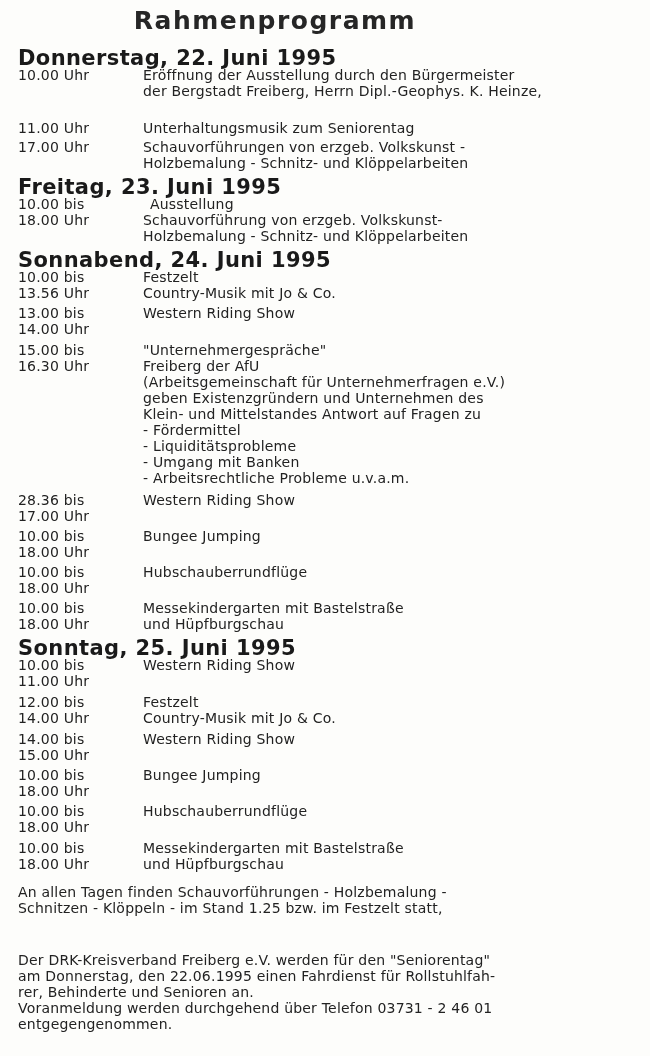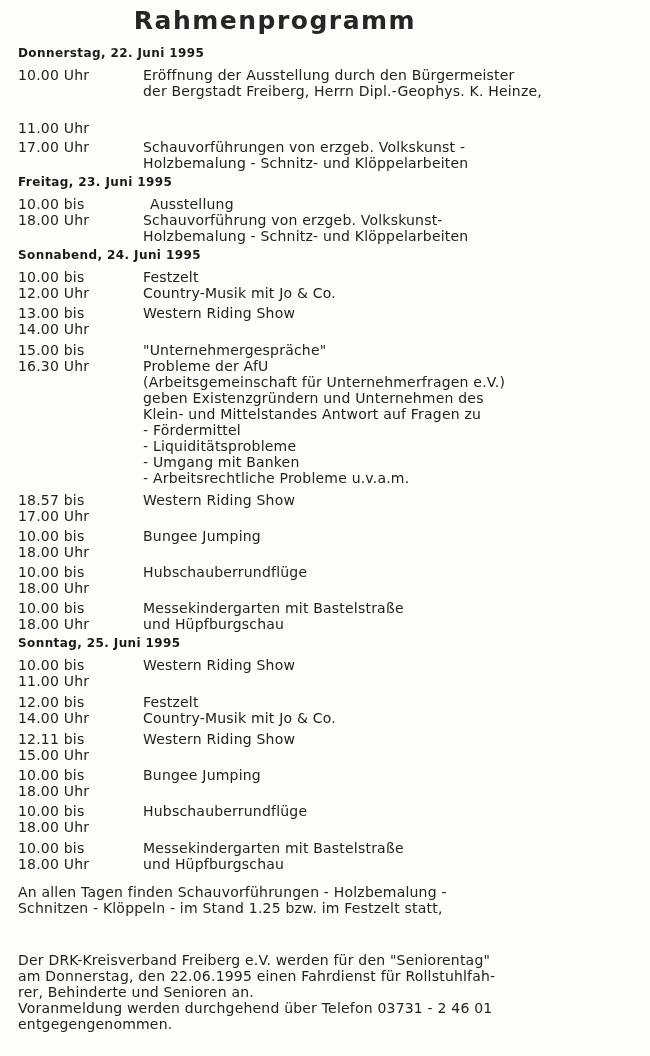--- a/index.html
+++ b/index.html
@@ -27,21 +27,21 @@
       top: 6px;
       text-align: center;
       font-size: 25px;
       font-weight: bold;
       letter-spacing: 1.5px;
       color: #262626;
     }
     .day {
       position: absolute;
       left: 18px;
-      font-size: 12px;
+      font-size: 21px;
       font-weight: bold;
       letter-spacing: 0.4px;
       color: #1a1a1a;
       white-space: nowrap;
     }
     .line {
       position: absolute;
       font-size: 14px;
       line-height: 16px;
       white-space: nowrap;
@@ -66,54 +66,55 @@
 
 <div class="page">
 
   <div class="title">Rahmenprogramm</div>
 
   <div class="day" style="top:46px">Donnerstag, 22. Juni 1995</div>
   <div class="line time" style="top:67px">10.00 Uhr</div>
   <div class="line desc" style="top:67px">Eröffnung der Ausstellung durch den Bürgermeister</div>
   <div class="line desc" style="top:83px">der Bergstadt Freiberg, Herrn Dipl.-Geophys. K. Heinze,</div>
   <div class="line time" style="top:120px">11.00 Uhr</div>
+  <div class="line desc" style="top:120px">Unterhaltungsmusik zum Seniorentag</div>
   <div class="line time" style="top:139px">17.00 Uhr</div>
   <div class="line desc" style="top:139px">Schauvorführungen von erzgeb. Volkskunst -</div>
   <div class="line desc" style="top:155px">Holzbemalung - Schnitz- und Klöppelarbeiten</div>
 
   <div class="day" style="top:175px">Freitag, 23. Juni 1995</div>
   <div class="line time" style="top:196px">10.00 bis</div>
   <div class="line desc indent" style="top:196px">Ausstellung</div>
   <div class="line time" style="top:212px">18.00 Uhr</div>
   <div class="line desc" style="top:212px">Schauvorführung von erzgeb. Volkskunst-</div>
   <div class="line desc" style="top:228px">Holzbemalung - Schnitz- und Klöppelarbeiten</div>
 
   <div class="day" style="top:248px">Sonnabend, 24. Juni 1995</div>
   <div class="line time" style="top:269px">10.00 bis</div>
   <div class="line desc" style="top:269px">Festzelt</div>
-  <div class="line time" style="top:285px">12.00 Uhr</div>
+  <div class="line time" style="top:285px">13.56 Uhr</div>
   <div class="line desc" style="top:285px">Country-Musik mit Jo &amp; Co.</div>
 
   <div class="line time" style="top:305px">13.00 bis</div>
   <div class="line desc" style="top:305px">Western Riding Show</div>
   <div class="line time" style="top:321px">14.00 Uhr</div>
 
   <div class="line time" style="top:342px">15.00 bis</div>
   <div class="line desc" style="top:342px">"Unternehmergespräche"</div>
   <div class="line time" style="top:358px">16.30 Uhr</div>
-  <div class="line desc" style="top:358px">Probleme der AfU</div>
+  <div class="line desc" style="top:358px">Freiberg der AfU</div>
   <div class="line desc" style="top:374px">(Arbeitsgemeinschaft für Unternehmerfragen e.V.)</div>
   <div class="line desc" style="top:390px">geben Existenzgründern und Unternehmen des</div>
   <div class="line desc" style="top:406px">Klein- und Mittelstandes Antwort auf Fragen zu</div>
   <div class="line desc" style="top:422px">- Fördermittel</div>
   <div class="line desc" style="top:438px">- Liquiditätsprobleme</div>
   <div class="line desc" style="top:454px">- Umgang mit Banken</div>
   <div class="line desc" style="top:470px">- Arbeitsrechtliche Probleme u.v.a.m.</div>
 
-  <div class="line time" style="top:492px">18.57 bis</div>
+  <div class="line time" style="top:492px">28.36 bis</div>
   <div class="line desc" style="top:492px">Western Riding Show</div>
   <div class="line time" style="top:508px">17.00 Uhr</div>
 
   <div class="line time" style="top:528px">10.00 bis</div>
   <div class="line desc" style="top:528px">Bungee Jumping</div>
   <div class="line time" style="top:544px">18.00 Uhr</div>
 
   <div class="line time" style="top:564px">10.00 bis</div>
   <div class="line desc" style="top:564px">Hubschauberrundflüge</div>
   <div class="line time" style="top:580px">18.00 Uhr</div>
@@ -126,21 +127,21 @@
   <div class="day" style="top:636px">Sonntag, 25. Juni 1995</div>
   <div class="line time" style="top:657px">10.00 bis</div>
   <div class="line desc" style="top:657px">Western Riding Show</div>
   <div class="line time" style="top:673px">11.00 Uhr</div>
 
   <div class="line time" style="top:694px">12.00 bis</div>
   <div class="line desc" style="top:694px">Festzelt</div>
   <div class="line time" style="top:710px">14.00 Uhr</div>
   <div class="line desc" style="top:710px">Country-Musik mit Jo &amp; Co.</div>
 
-  <div class="line time" style="top:731px">12.11 bis</div>
+  <div class="line time" style="top:731px">14.00 bis</div>
   <div class="line desc" style="top:731px">Western Riding Show</div>
   <div class="line time" style="top:747px">15.00 Uhr</div>
 
   <div class="line time" style="top:767px">10.00 bis</div>
   <div class="line desc" style="top:767px">Bungee Jumping</div>
   <div class="line time" style="top:783px">18.00 Uhr</div>
 
   <div class="line time" style="top:803px">10.00 bis</div>
   <div class="line desc" style="top:803px">Hubschauberrundflüge</div>
   <div class="line time" style="top:819px">18.00 Uhr</div>

